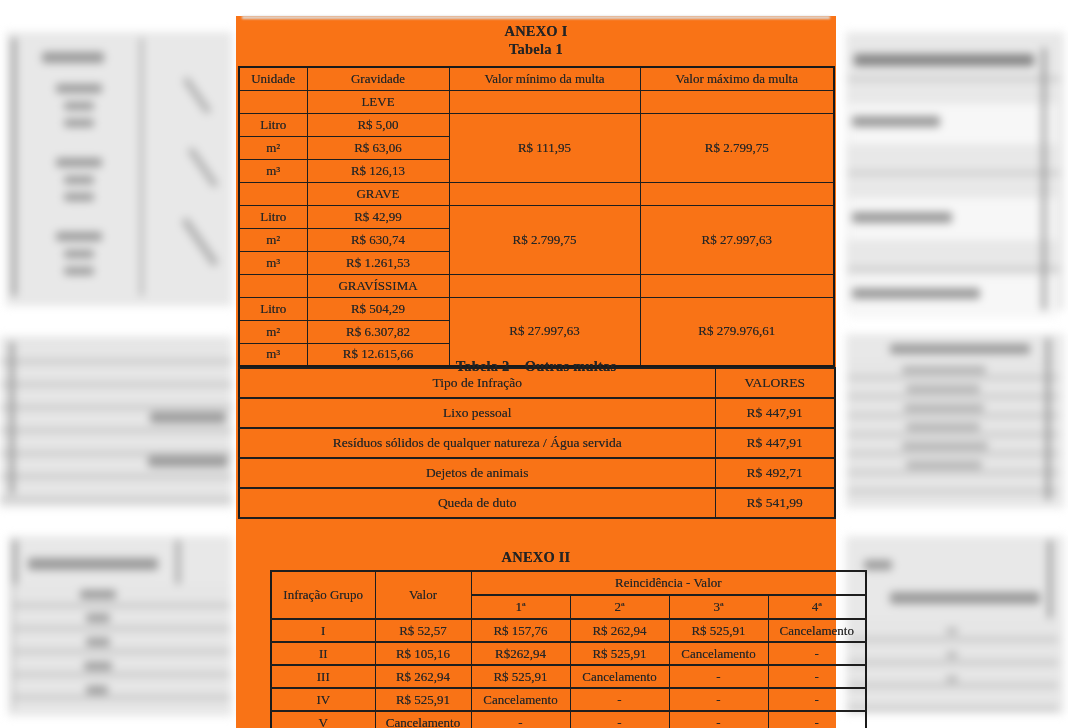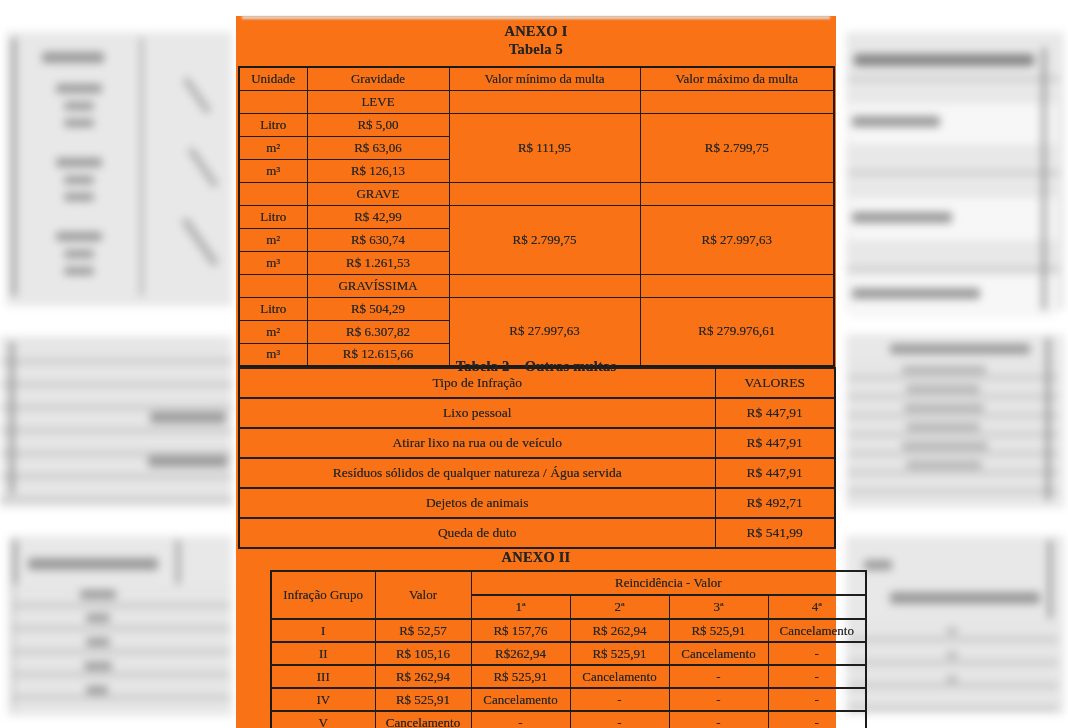--- a/index.html
+++ b/index.html
@@ -128,21 +128,21 @@
     <div class="rowlines wide" style="left:2px;top:90px;width:210px;height:92px;"></div>
     <div class="blob light" style="left:100px;top:100px;width:12px;height:6px;"></div>
     <div class="blob light" style="left:100px;top:124px;width:12px;height:6px;"></div>
     <div class="blob light" style="left:100px;top:148px;width:12px;height:6px;"></div>
   </div>
 
   <div id="strip">
     <div class="strip-hairline"></div>
 
     <div class="doc-title" style="top:7px;">ANEXO I</div>
-    <div class="doc-title" style="top:25px;">Tabela 5</div>
+    <div class="doc-title" style="top:25px;">Tabela 1</div>
 
     <div id="t1-wrap">
       <table id="t1">
         <colgroup>
             <col style="width:68px">
             <col style="width:142px">
             <col style="width:191px">
             <col style="width:194px">
           </colgroup>
         <tbody>
@@ -224,24 +224,20 @@
             <col style="width:476px">
             <col style="width:120px">
           </colgroup>
         <tbody>
             <tr>
           <td>Tipo de Infração</td>
           <td>VALORES</td>
         </tr>
         <tr>
           <td>Lixo pessoal</td>
-          <td>R$ 447,91</td>
-        </tr>
-        <tr>
-          <td>Atirar lixo na rua ou de veículo</td>
           <td>R$ 447,91</td>
         </tr>
         <tr>
           <td>Resíduos sólidos de qualquer natureza / Água servida</td>
           <td>R$ 447,91</td>
         </tr>
         <tr>
           <td>Dejetos de animais</td>
           <td>R$ 492,71</td>
         </tr>

